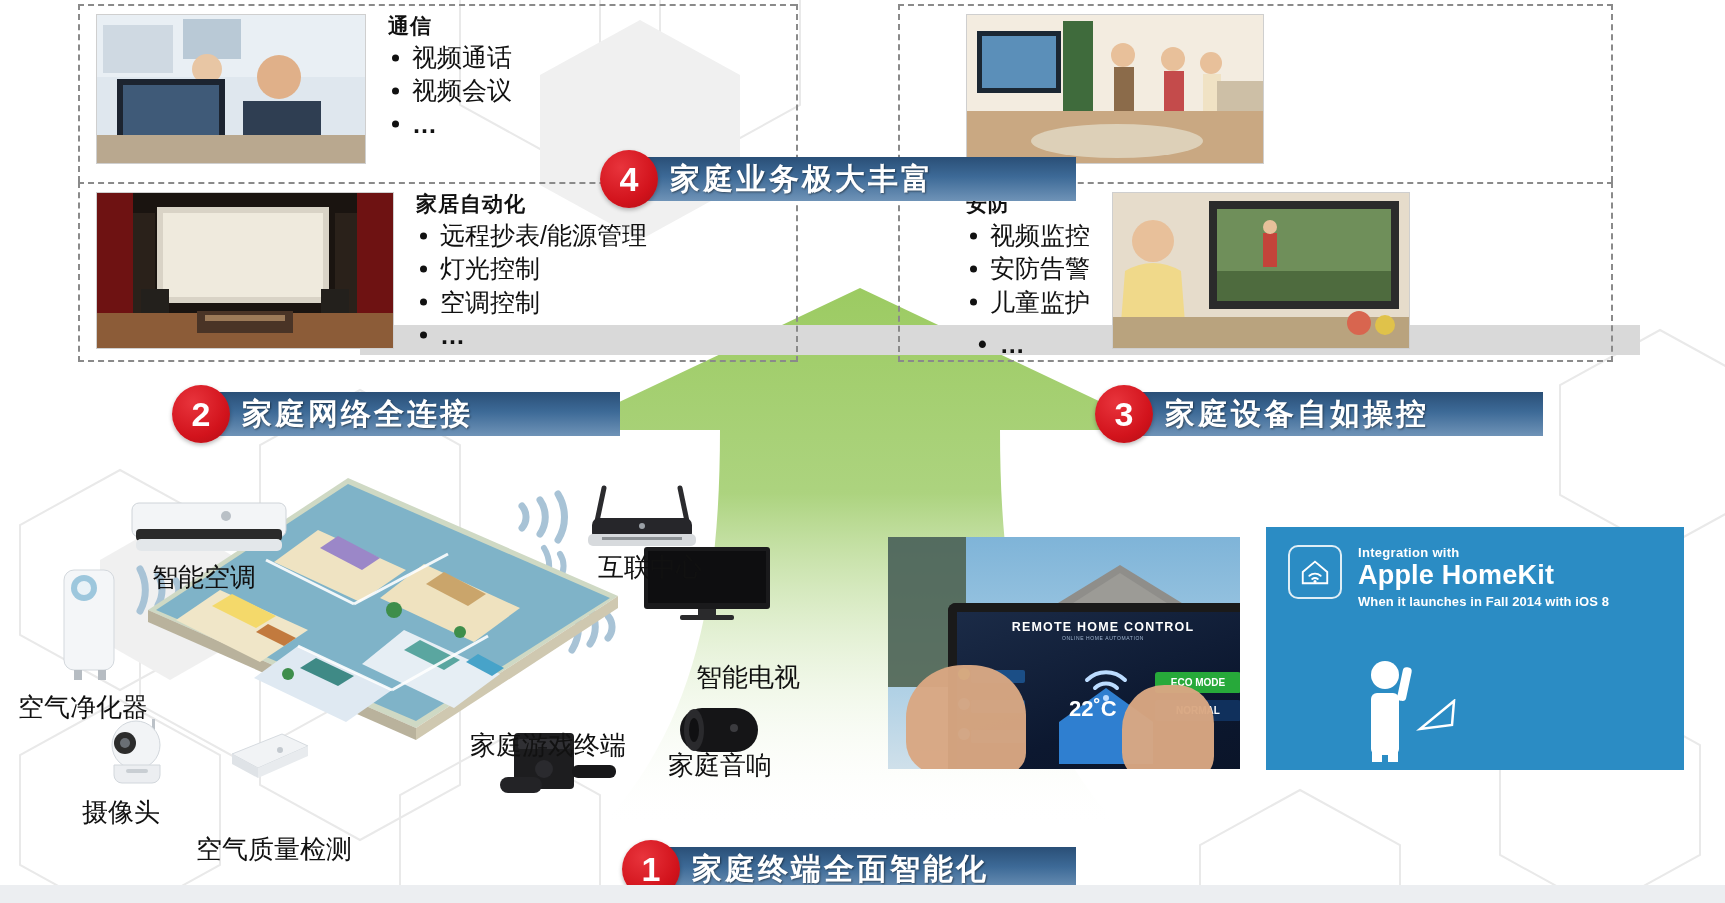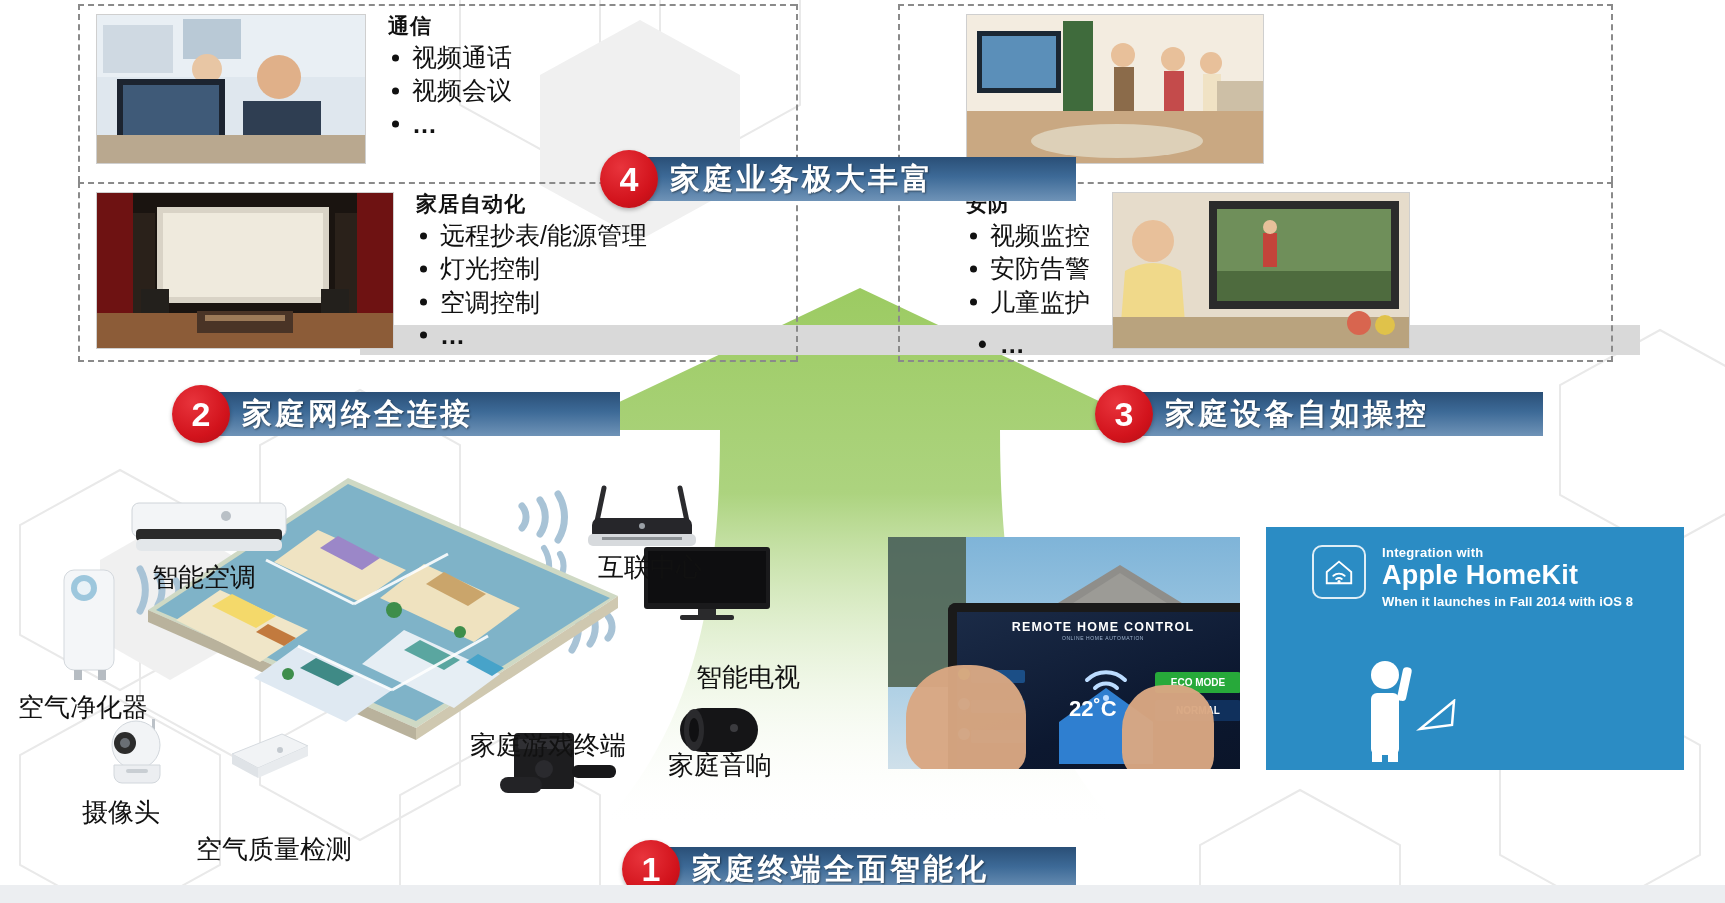--- a/index.html
+++ b/index.html
@@ -99,21 +99,21 @@
 
   
   .wifi{position:absolute;z-index:11;}
 
   
   .panel{position:absolute;z-index:9;overflow:hidden;}
   .panel-tablet{left:888px;top:537px;width:352px;height:232px;background:#fde047;}
   .panel-homekit{left:1266px;top:527px;width:418px;height:243px;background:#2b8cc4;}
 
   .hk-inner{position:absolute;inset:0;padding:18px 22px;box-sizing:border-box;color:#fff;}
-  .hk-row{display:flex;align-items:flex-start;margin-left:24px;}
+  .hk-row{display:flex;align-items:flex-start;}
   .hk-icon{
     width:50px;height:50px;border:2px solid rgba(255,255,255,.85);border-radius:10px;
     margin-right:16px;flex:0 0 auto;display:flex;align-items:center;justify-content:center;
   }
   .hk-t1{font-size:13px;font-weight:bold;letter-spacing:.3px;margin-bottom:1px;}
   .hk-t2{font-size:27px;font-weight:bold;letter-spacing:.2px;line-height:1.05;}
   .hk-t3{font-size:13px;font-weight:bold;margin-top:5px;letter-spacing:.1px;}
   .hk-bubble{
     position:absolute;left:162px;top:112px;width:228px;height:68px;
     border:2px solid #fff;border-radius:13px;display:flex;align-items:center;padding:0 10px;

